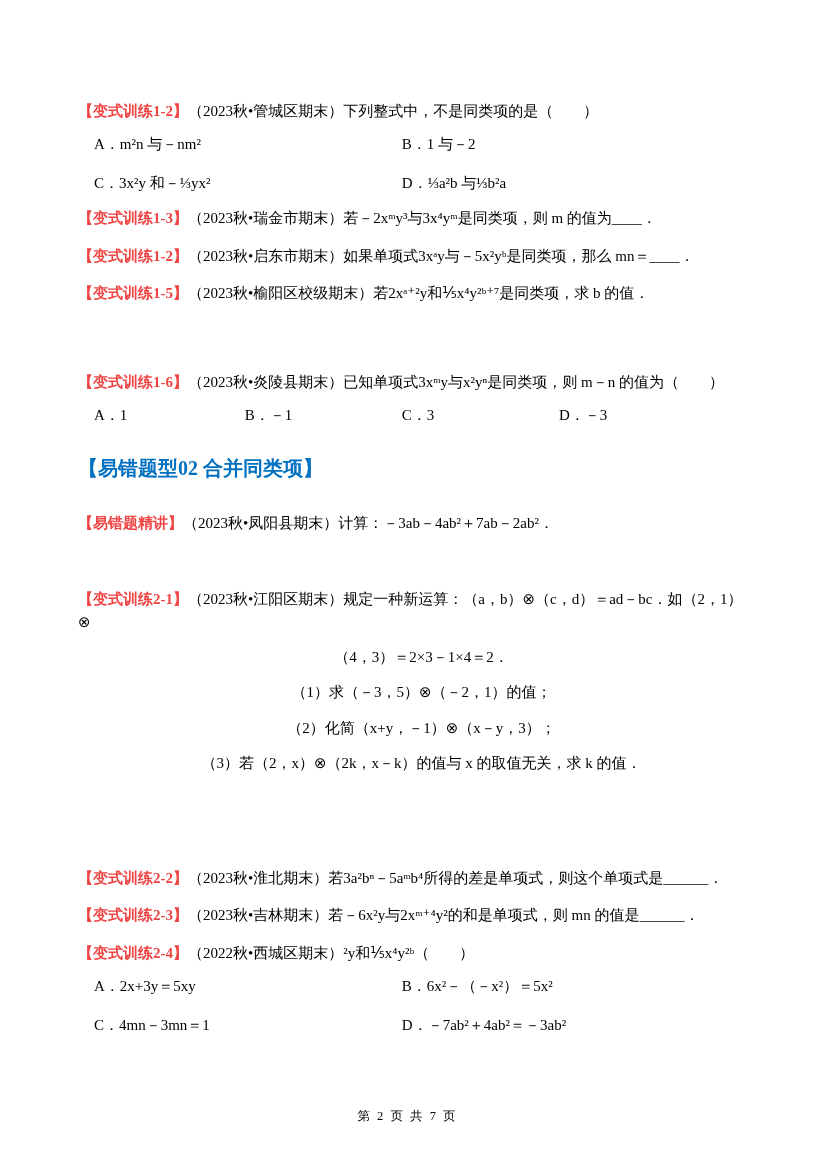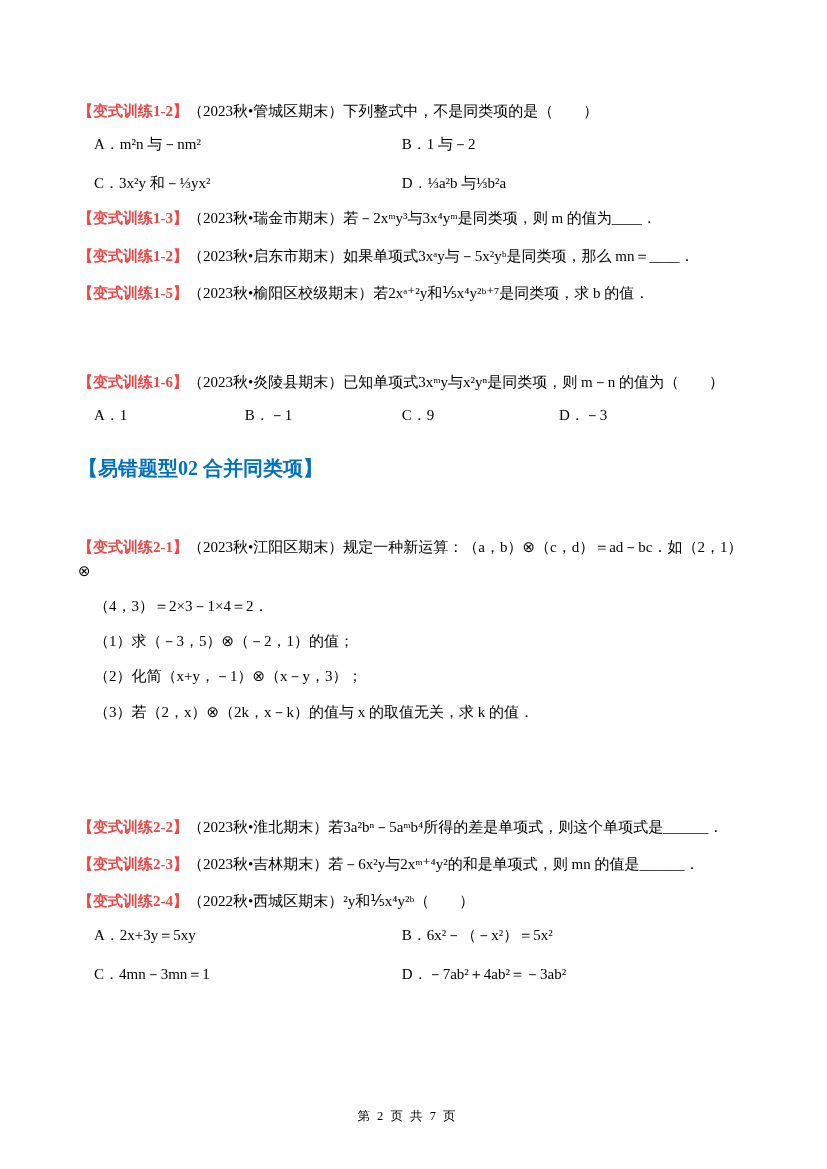--- a/index.html
+++ b/index.html
@@ -9,21 +9,21 @@
     font-size: 15px; color: #000;
   }
   .page { box-sizing: border-box; padding: 100px 78px 0 78px; }
   .line { margin: 0; line-height: 1.55; }
   .label-red { color: #ef4444; font-weight: bold; }
   .heading-blue { color: #0070C0; font-weight: bold; font-size: 20px; }
   .problem { margin-bottom: 14px; }
   .opts { padding-left: 16px; margin-top: 12px; }
   .grid2 { display: grid; grid-template-columns: 47% 53%; row-gap: 20px; }
   .grid4 { display: grid; grid-template-columns: 23% 24% 24% 29%; }
-  .sub-lines p { margin: 0 0 12px 0; line-height: 1.55; }
+  .sub-lines p { margin: 0 0 12px 0; line-height: 1.55; text-align: center; }
   .indent { padding-left: 16px; }
   .gap-xl { margin-top: 66px; }
   .gap-lg { margin-top: 52px; }
   .gap-md { margin-top: 28px; }
   .gap-xxl { margin-top: 92px; }
   .footer {
     position: absolute; bottom: 44px; left: 0; right: 12px;
     text-align: center; font-size: 12.5px; letter-spacing: 2px;
   }
 </style>
@@ -62,27 +62,32 @@
     </p>
   </section>
 
   <section class="problem gap-xl">
     <p class="line">
       <span class="label-red">【变式训练1-6】</span><span>（2023秋•炎陵县期末）已知单项式3xᵐy与x²yⁿ是同类项，则 m－n 的值为（　　）</span>
     </p>
     <div class="opts grid4">
       <span>A．1</span>
       <span>B．－1</span>
-      <span>C．9</span>
+      <span>C．3</span>
       <span>D．－3</span>
     </div>
   </section>
 
   <p class="line heading-blue gap-md">【易错题型02  合并同类项】</p>
 
+  <section class="problem gap-md">
+    <p class="line">
+      <span class="label-red">【易错题精讲】</span><span>（2023秋•凤阳县期末）计算：－3ab－4ab²＋7ab－2ab²．</span>
+    </p>
+  </section>
 
   <section class="problem gap-lg">
     <p class="line">
       <span class="label-red">【变式训练2-1】</span><span>（2023秋•江阳区期末）规定一种新运算：（a，b）⊗（c，d）＝ad－bc．如（2，1）⊗</span>
     </p>
     <div class="sub-lines indent" style="margin-top:12px;">
       <p>（4，3）＝2×3－1×4＝2．</p>
       <p>（1）求（－3，5）⊗（－2，1）的值；</p>
       <p>（2）化简（x+y，－1）⊗（x－y，3）；</p>
       <p>（3）若（2，x）⊗（2k，x－k）的值与 x 的取值无关，求 k 的值．</p>

